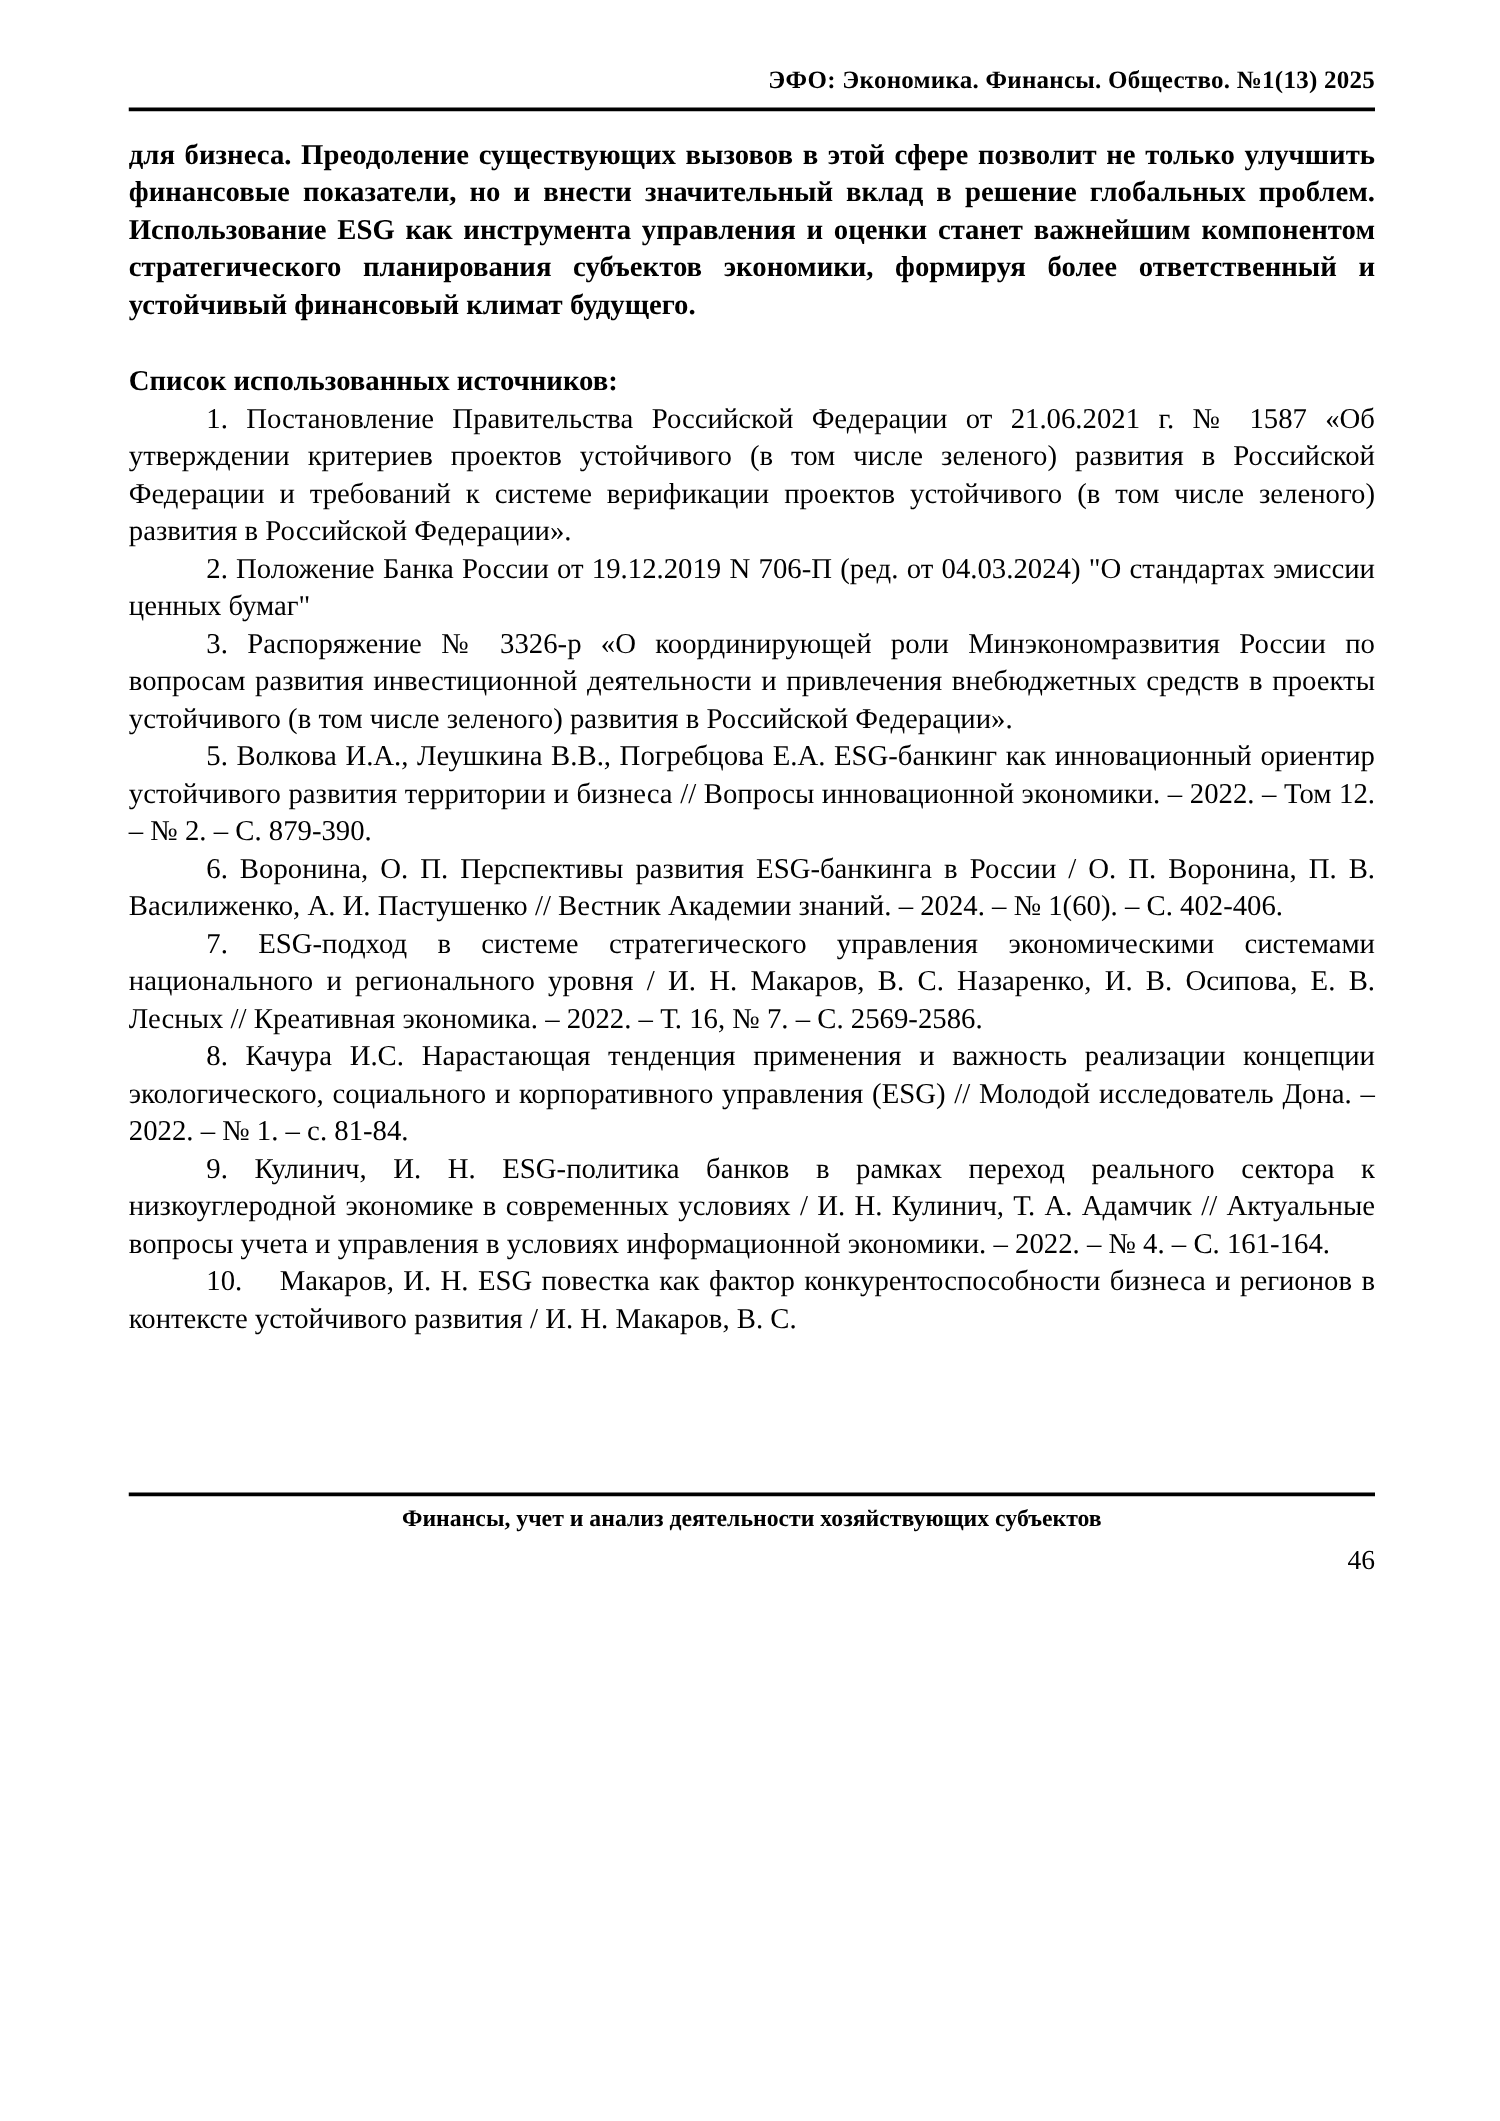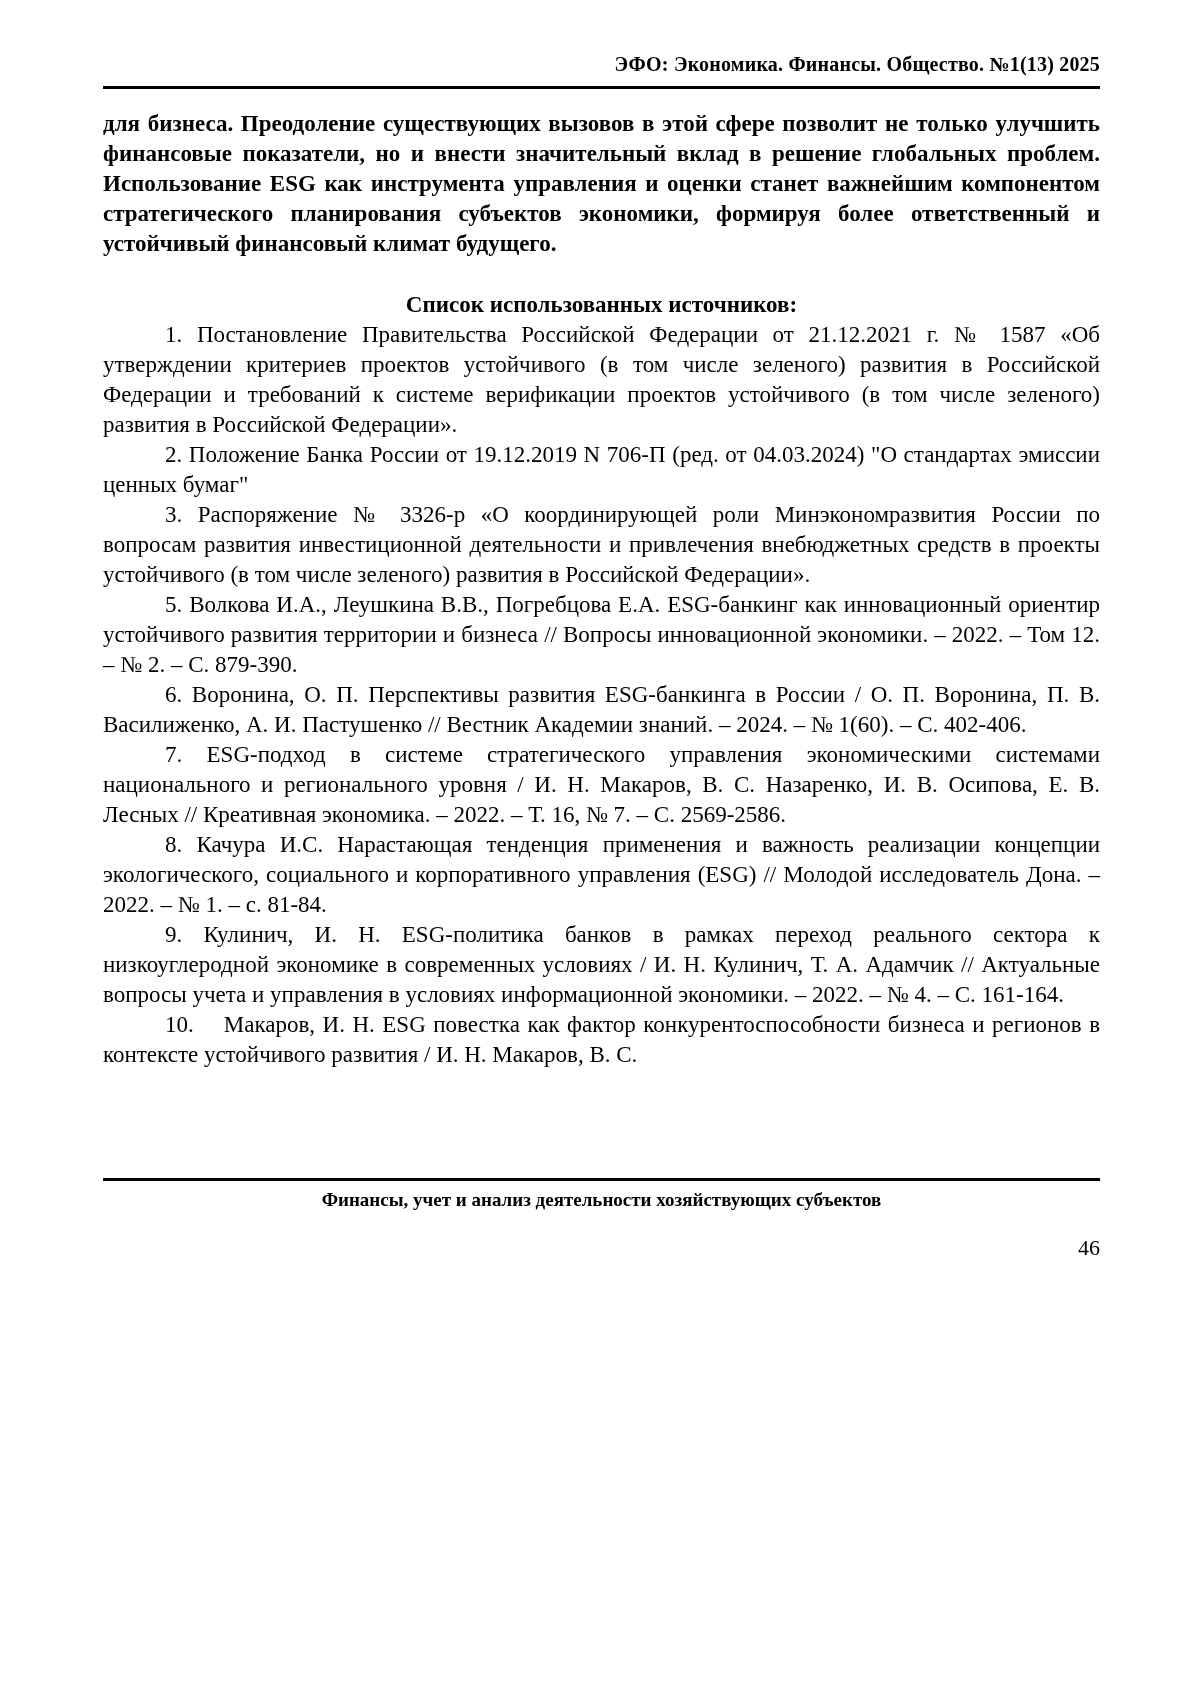--- a/index.html
+++ b/index.html
@@ -36,21 +36,20 @@
     margin: 0;
     width: 100%;
   }
   .intro-paragraph {
     margin: 20px 0 0 0;
     text-align: justify;
     font-weight: bold;
   }
   .references-heading {
     margin: 31px 0 0 0;
-    text-align: center;
     font-weight: bold;
     font-size: 23px;
   }
   .reference-item {
     margin: 0;
     text-align: justify;
     text-indent: 62px;
   }
   .footer {
     margin-top: auto;
@@ -65,36 +64,36 @@
     font-weight: bold;
     font-size: 19px;
     line-height: 24px;
     margin: 7px 0 0 0;
     text-align: center;
   }
   .page-number {
     text-align: right;
     font-size: 22px;
     line-height: 28px;
-    margin: 22px 0 0 0;
+    margin: 6px 0 0 0;
   }
 </style>
 </head>
 <body>
 
 <div class="page">
 
   <div class="journal-header">ЭФО: Экономика. Финансы. Общество. №1(13) 2025</div>
   <hr class="rule">
 
   <p class="intro-paragraph">для бизнеса. Преодоление существующих вызовов в этой сфере позволит не только улучшить финансовые показатели, но и внести значительный вклад в решение глобальных проблем. Использование ESG как инструмента управления и оценки станет важнейшим компонентом стратегического планирования субъектов экономики, формируя более ответственный и устойчивый финансовый климат будущего.</p>
 
   <p class="references-heading">Список использованных источников:</p>
 
-  <p class="reference-item">1. Постановление Правительства Российской Федерации от 21.12.2021 г. № 1587 «Об утверждении критериев проектов устойчивого (в том числе зеленого) развития в Российской Федерации и требований к системе верификации проектов устойчивого (в том числе зеленого) развития в Российской Федерации».</p>
+  <p class="reference-item">1. Постановление Правительства Российской Федерации от 21.06.2021 г. № 1587 «Об утверждении критериев проектов устойчивого (в том числе зеленого) развития в Российской Федерации и требований к системе верификации проектов устойчивого (в том числе зеленого) развития в Российской Федерации».</p>
   <p class="reference-item">2. Положение Банка России от 19.12.2019 N 706-П (ред. от 04.03.2024) "О стандартах эмиссии ценных бумаг"</p>
   <p class="reference-item">3. Распоряжение № 3326-р «О координирующей роли Минэкономразвития России по вопросам развития инвестиционной деятельности и привлечения внебюджетных средств в проекты устойчивого (в том числе зеленого) развития в Российской Федерации».</p>
   <p class="reference-item">5. Волкова И.А., Леушкина В.В., Погребцова Е.А. ESG-банкинг как инновационный ориентир устойчивого развития территории и бизнеса // Вопросы инновационной экономики. – 2022. – Том 12. – № 2. – С. 879-390.</p>
   <p class="reference-item">6. Воронина, О. П. Перспективы развития ESG-банкинга в России / О. П. Воронина, П. В. Василиженко, А. И. Пастушенко // Вестник Академии знаний. – 2024. – № 1(60). – С. 402-406.</p>
   <p class="reference-item">7. ESG-подход в системе стратегического управления экономическими системами национального и регионального уровня / И. Н. Макаров, В. С. Назаренко, И. В. Осипова, Е. В. Лесных // Креативная экономика. – 2022. – Т. 16, № 7. – С. 2569-2586.</p>
   <p class="reference-item">8. Качура И.С. Нарастающая тенденция применения и важность реализации концепции экологического, социального и корпоративного управления (ESG) // Молодой исследователь Дона. – 2022. – № 1. – с. 81-84.</p>
   <p class="reference-item">9. Кулинич, И. Н. ESG-политика банков в рамках переход реального сектора к низкоуглеродной экономике в современных условиях / И. Н. Кулинич, Т. А. Адамчик // Актуальные вопросы учета и управления в условиях информационной экономики. – 2022. – № 4. – С. 161-164.</p>
   <p class="reference-item">10.&nbsp;&nbsp;&nbsp;&nbsp;Макаров, И. Н. ESG повестка как фактор конкурентоспособности бизнеса и регионов в контексте устойчивого развития / И. Н. Макаров, В. С.</p>
 
   <div class="footer">

